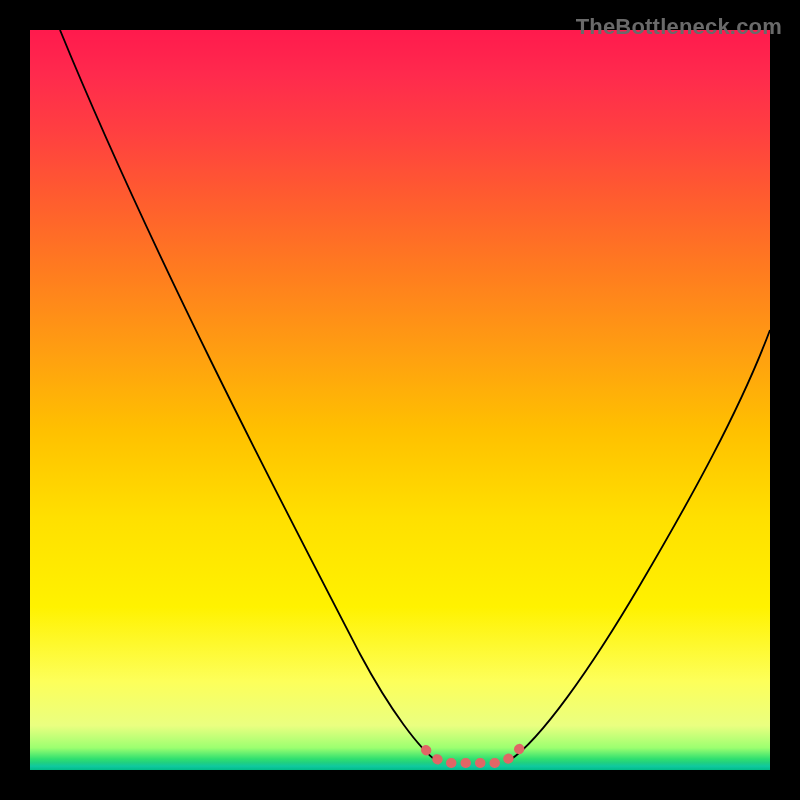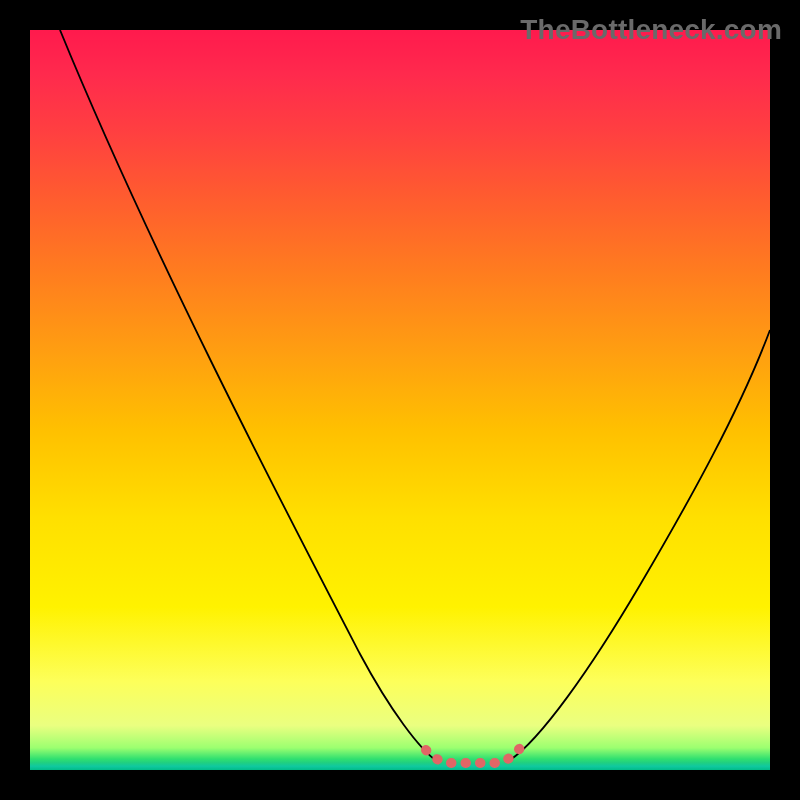--- a/index.html
+++ b/index.html
@@ -33,21 +33,21 @@
       #20d080 99%,
       #10c8a0 99.5%,
       #00bc88 100%
     );
   }
   .watermark {
     position: absolute;
     top: 14px;
     right: 18px;
     font-family: Arial, Helvetica, sans-serif;
-    font-size: 28px;
+    font-size: 22px;
     font-weight: bold;
     color: #6a6a6a;
     letter-spacing: 0.2px;
   }
   svg.curve {
     position: absolute;
     left: 0; top: 0;
     width: 740px; height: 740px;
   }
   .curve .line {

